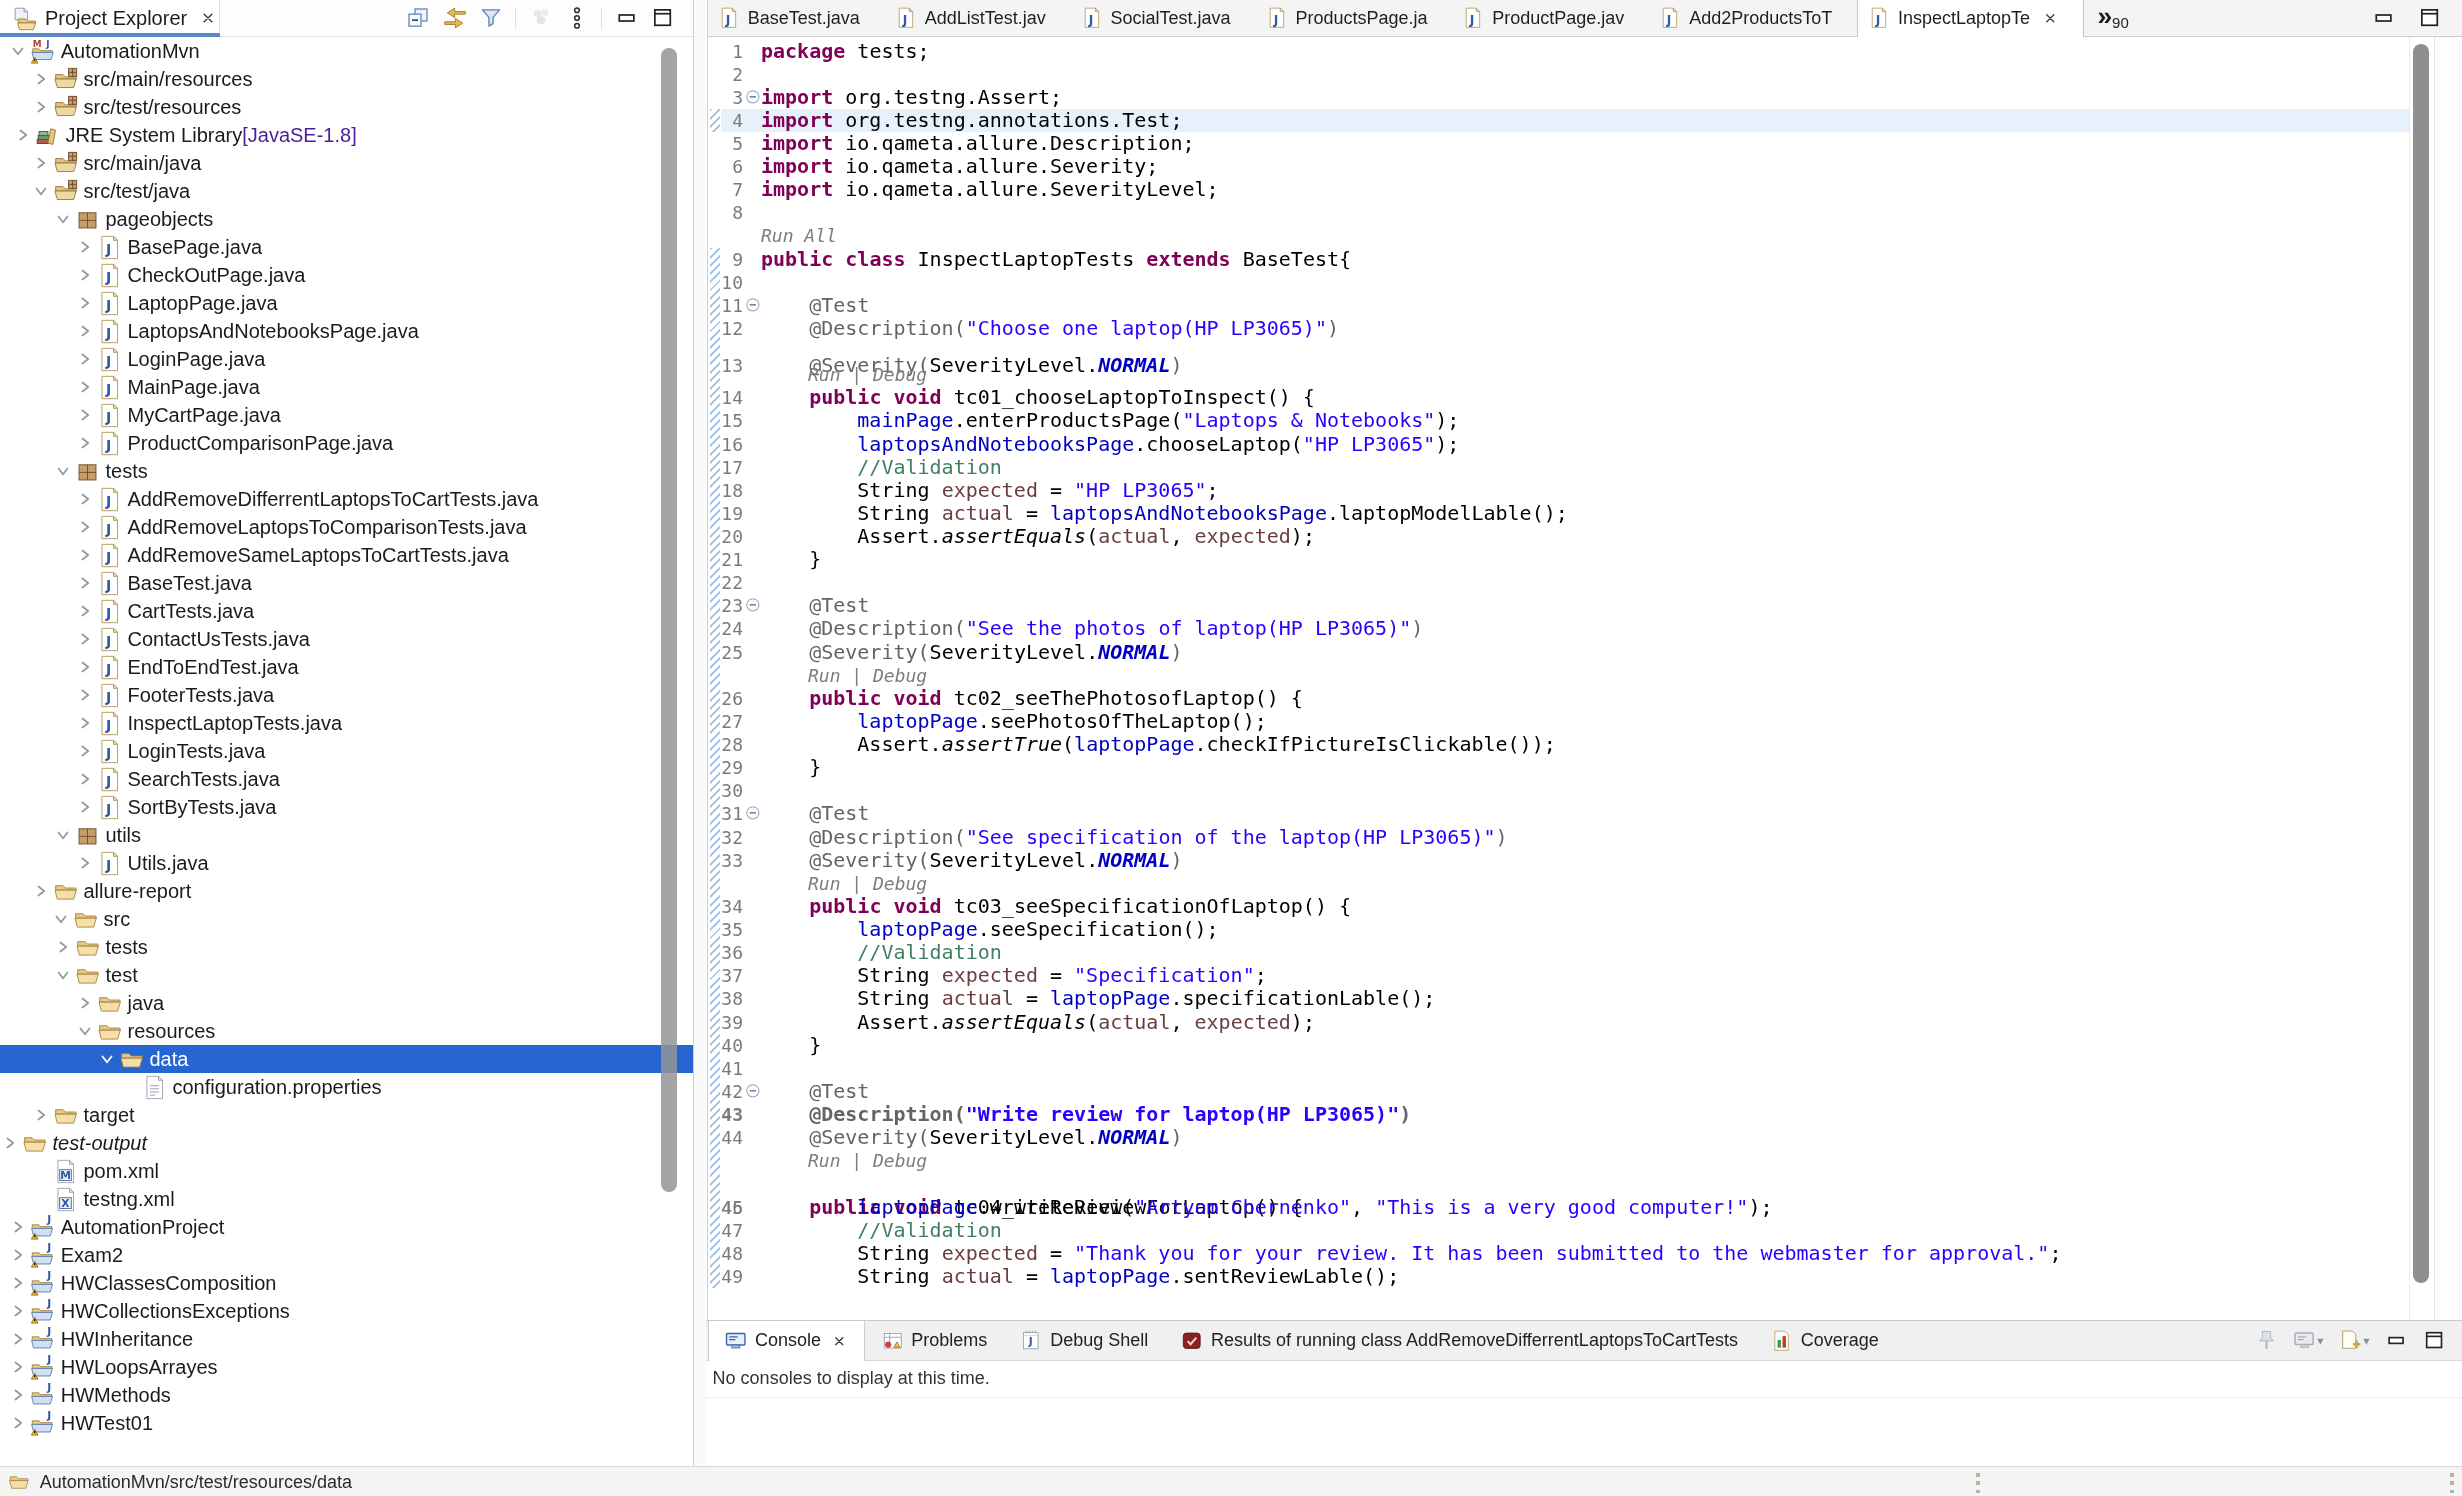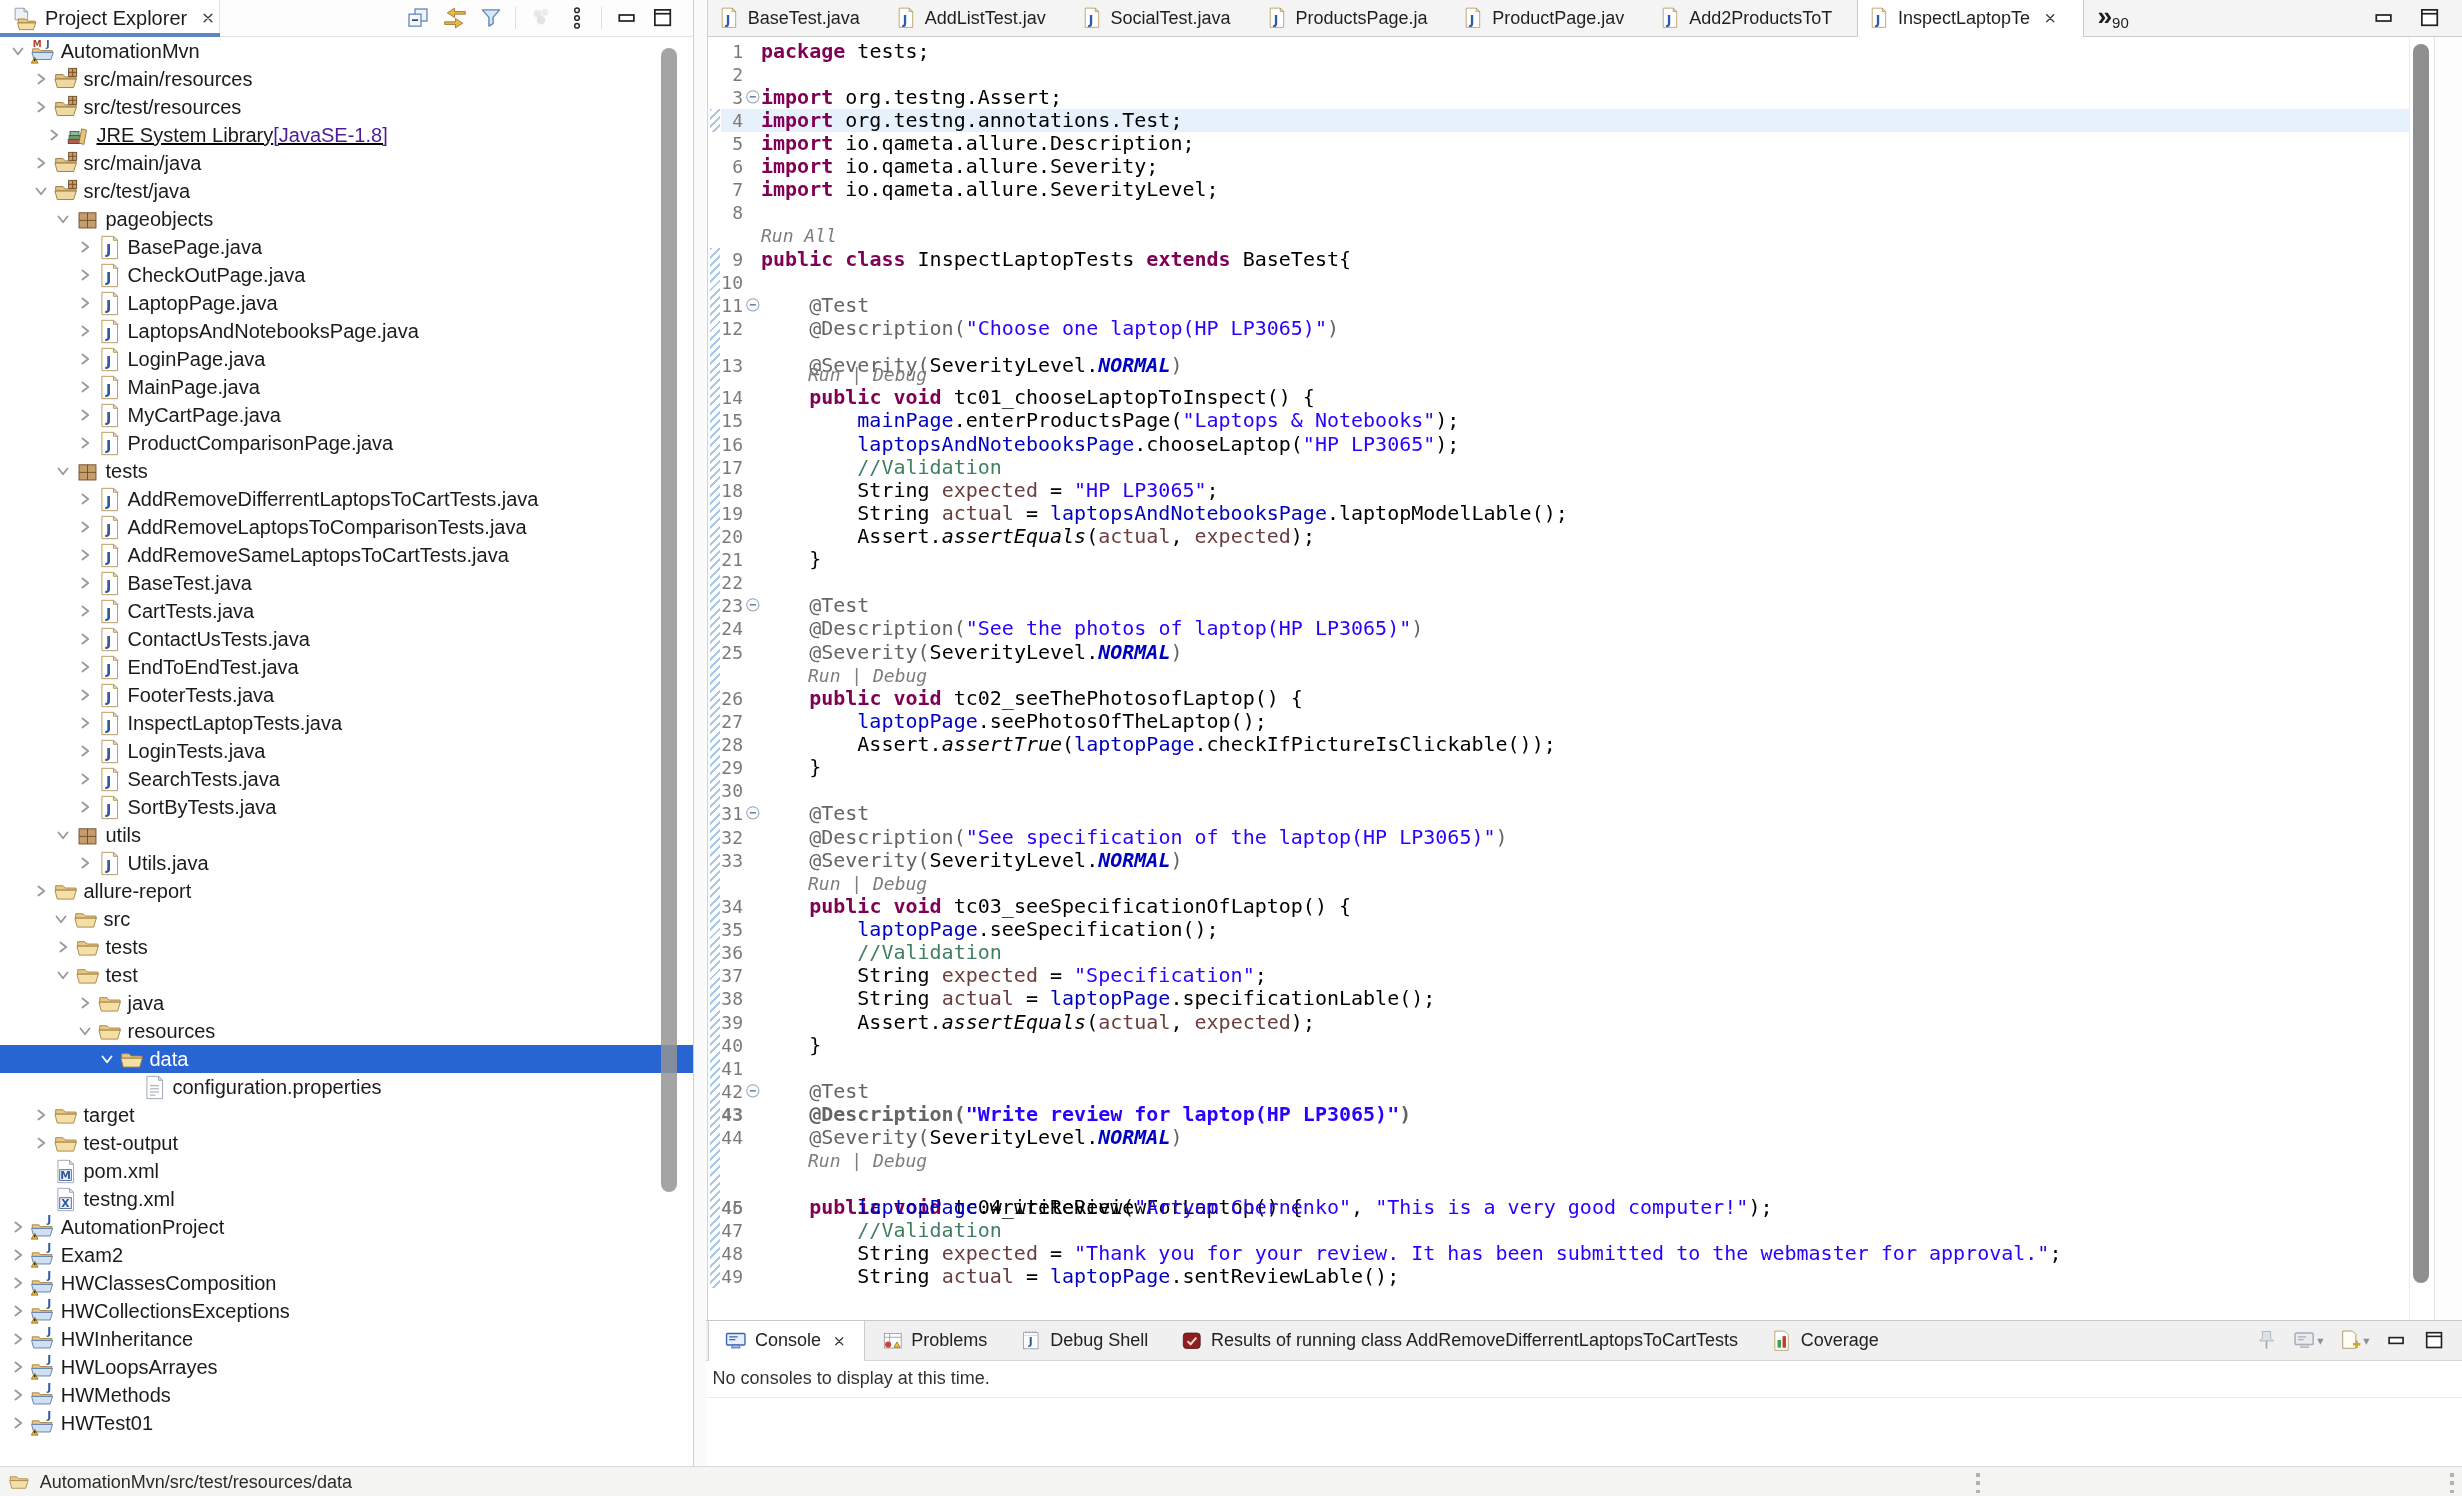--- a/index.html
+++ b/index.html
@@ -228,21 +228,21 @@
               <path d="M3 8.5h8.2l2.6 2.6H25a1 1 0 0 1 1 1v1.4H3z" fill="#e0c183" stroke="#97763a"></path>
               <path d="M2.2 13.5h23.9l-3 9.5H4.8z" fill="#eed9a2" stroke="#97763a"></path>
               <g fill="#c59e6b" stroke="#6f4a26">
                 <rect x="17.5" y="1.5" width="9" height="9"></rect>
                 <path d="M17.5 6h9M22 1.5v9" fill="none"></path>
               </g>
             </svg>
           </span>
           <span class="tlabel">src/test/resources</span>
         </div>
-        <div class="trow" style="padding-left: 44px; text-decoration: underline;">
+        <div class="trow" style="padding-left: 13px;">
           <span class="tarrow">
             <svg viewBox="0 0 28 28">
               <path d="M10 7l9 7-9 7" fill="none" stroke="currentColor" stroke-width="2.8" stroke-linecap="round" stroke-linejoin="round"></path>
             </svg>
           </span>
           <span class="tico">
             <svg viewBox="0 0 28 28">
               <rect x="2.5" y="18.5" width="13" height="4.5" fill="#b45c49" stroke="#74352a"></rect>
               <rect x="3.5" y="14" width="12" height="4.5" fill="#699b72" stroke="#375f41"></rect>
               <rect x="4.5" y="9.5" width="10" height="4.5" fill="#93b697" stroke="#375f41"></rect>
@@ -767,21 +767,21 @@
             </svg>
           </span>
           <span class="tico">
             <svg viewBox="0 0 28 28">
               <path d="M3 7.5h8.2l2.6 2.6H25a1 1 0 0 1 1 1v1.4H3z" fill="#e9c884" stroke="#a3803c"></path>
               <path d="M2.2 12.5h23.9l-3 10H4.8z" fill="#f4dfa8" stroke="#a3803c"></path>
             </svg>
           </span>
           <span class="tlabel">target</span>
         </div>
-        <div class="trow" style="padding-left: 31px;">
+        <div class="trow" style=" font-style: italic;">
           <span class="tarrow">
             <svg viewBox="0 0 28 28">
               <path d="M10 7l9 7-9 7" fill="none" stroke="currentColor" stroke-width="2.8" stroke-linecap="round" stroke-linejoin="round"></path>
             </svg>
           </span>
           <span class="tico">
             <svg viewBox="0 0 28 28">
               <path d="M3 7.5h8.2l2.6 2.6H25a1 1 0 0 1 1 1v1.4H3z" fill="#e9c884" stroke="#a3803c"></path>
               <path d="M2.2 12.5h23.9l-3 10H4.8z" fill="#f4dfa8" stroke="#a3803c"></path>
             </svg>

